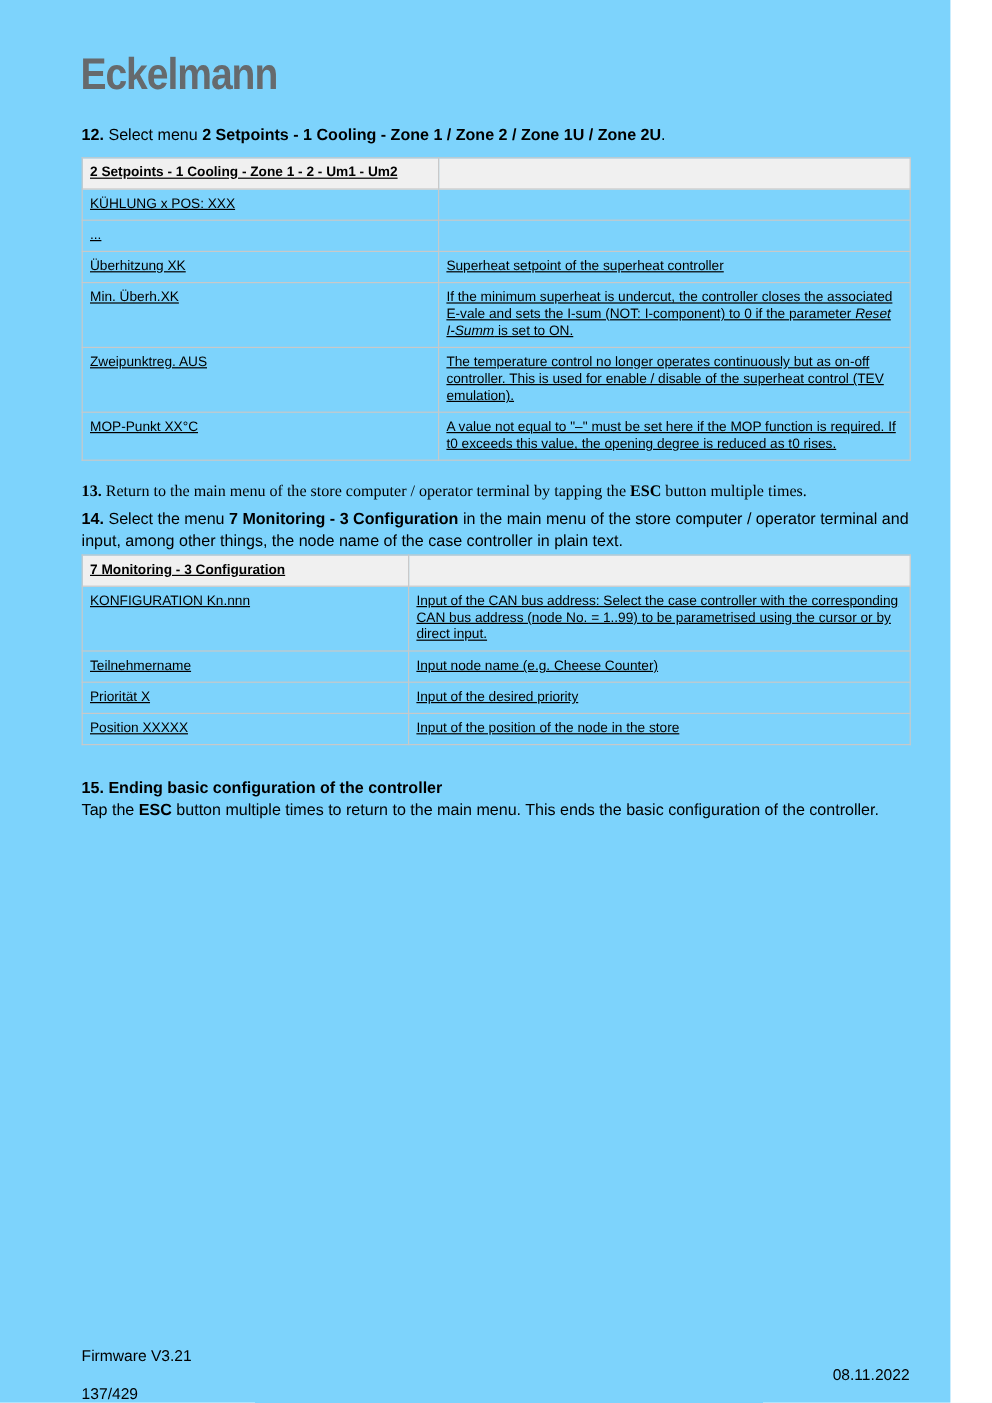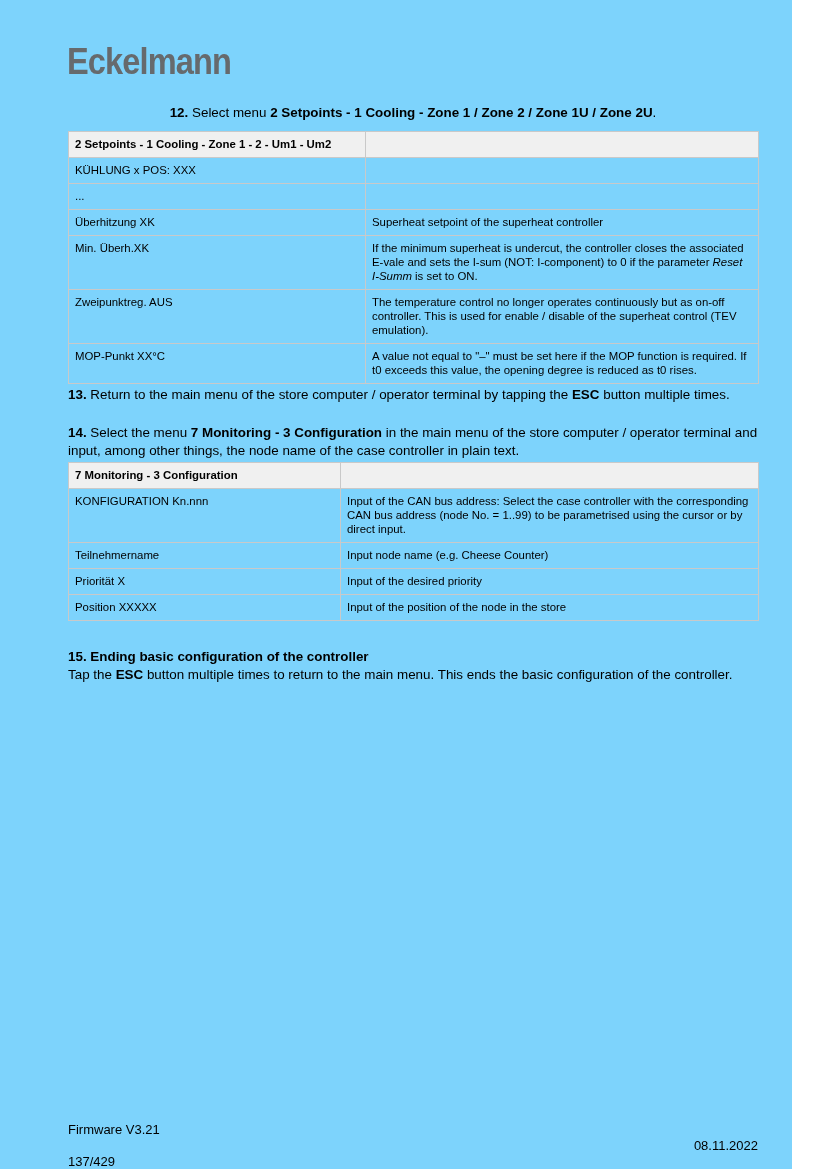--- a/index.html
+++ b/index.html
@@ -8,33 +8,34 @@
     position:relative; width:792px; height:1169px; background:#7dd3fc;
     font-family:"Liberation Sans", sans-serif; color:#000000; overflow:hidden;
   }
   .logo {
     position:absolute; top:41px; left:67px;
     font-size:37px; font-weight:bold; color:#666a6d;
     letter-spacing:-1px; transform:scaleX(0.88); transform-origin:left top;
     white-space:nowrap;
   }
   .para { position:absolute; left:68px; width:690px; font-size:13.4px; line-height:18px; }
-  .p12 { top:104px;text-align:center; }
-  .p13 { top:386px; }
+  .p12 { top:104px; }
+  .p13 { top:400px;font-family:Liberation Serif, serif; }
   .p14 { top:424px; }
   .s15 { top:622px;margin-top:26px; }
   .b { font-weight:bold; }
   .i { font-style:italic; }
   table { border-collapse:collapse; table-layout:fixed; position:absolute; left:68px; width:690px; }
   .t1 { top:131px; }
   .t2 { top:462px; }
   td {
     border:1px solid #c9c9c9; vertical-align:top;
     padding:5px 8px 6px 6px; font-size:11.4px; line-height:14px;
     word-wrap:break-word;
+    text-decoration:underline;
   }
   tr.head td { background:#f0f0f0; font-weight:bold; }
   .footer {
     position:absolute; top:1122px; left:68px; width:690px;
     display:flex; font-size:13px; line-height:16px;flex-direction:column;
   }
   .footer .fl { flex:1; text-align:left; }
   .footer .fc { flex:1; text-align:right; }
   .footer .fr { flex:1; text-align:left; }
 </style>

